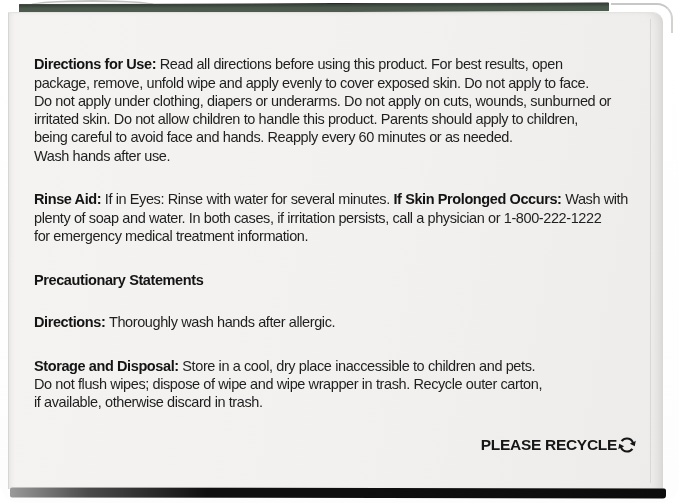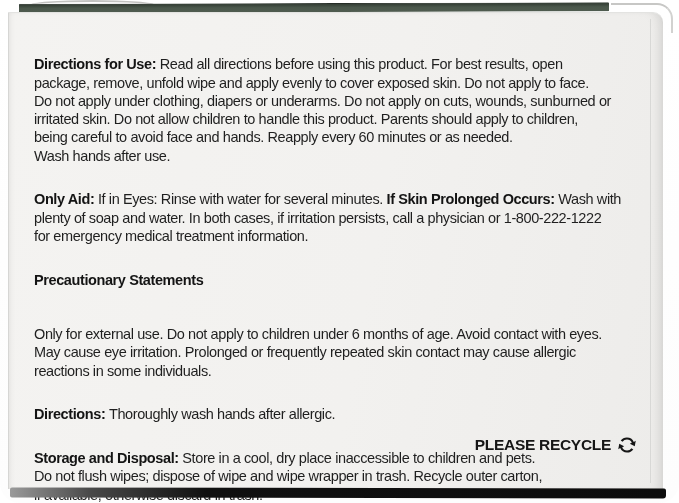--- a/index.html
+++ b/index.html
@@ -74,30 +74,29 @@
     position: absolute;
     left: 25px; top: 24px;
     width: 634px;
     color: #1f1f1f;
     font-size: 14.5px;
     line-height: 18.3px;
     letter-spacing: -0.4px;
     white-space: pre-line;
   }
   .label-text p { margin: 0 0 7px 0; }
-  .label-text p.tight { margin-bottom: 18px; }
+  .label-text p.tight { margin-bottom: 6px; }
   .label-text b { color: #141414; }
 
   
   .recycle-row {
     position: absolute;
     right: 26px; bottom: 34px;
     display: flex;
     align-items: center;
-    gap: 6px;
     color: #161616;
     font-weight: 700;
     font-size: 15.5px;
     letter-spacing: -0.3px;
   }
   .recycle-icon { width: 20px; height: 20px; display: inline-block; }
   .recycle-icon svg { display: block; width: 100%; height: 100%; }
 </style>
 </head>
 <body>
@@ -111,27 +110,24 @@
   <div class="panel">
     <div class="panel-crease"></div>
 
     <div class="label-text">
       <p><b>Directions for Use: </b><span>Read all directions before using this product. For best results, open
 package, remove, unfold wipe and apply evenly to cover exposed skin. Do not apply to face.
 Do not apply under clothing, diapers or underarms. Do not apply on cuts, wounds, sunburned or
 irritated skin. Do not allow children to handle this product. Parents should apply to children,
 being careful to avoid face and hands. Reapply every 60 minutes or as needed.
 Wash hands after use.</span></p>
-      <p><b>Only Aid: </b><span>If in Eyes: Rinse with water for several minutes. </span><b>If Skin Prolonged Occurs: </b><span>Wash with
+      <p><b>Rinse Aid: </b><span>If in Eyes: Rinse with water for several minutes. </span><b>If Skin Prolonged Occurs: </b><span>Wash with
 plenty of soap and water. In both cases, if irritation persists, call a physician or 1-800-222-1222
 for emergency medical treatment information.</span></p>
       <p class="tight"><b>Precautionary Statements</b></p>
-      <p><span>Only for external use. Do not apply to children under 6 months of age. Avoid contact with eyes.
-May cause eye irritation. Prolonged or frequently repeated skin contact may cause allergic
-reactions in some individuals.</span></p>
       <p><b>Directions: </b><span>Thoroughly wash hands after allergic.</span></p>
       <p><b>Storage and Disposal: </b><span>Store in a cool, dry place inaccessible to children and pets.
 Do not flush wipes; dispose of wipe and wipe wrapper in trash. Recycle outer carton,
 if available, otherwise discard in trash.</span></p>
       
     </div>
 
     <div class="recycle-row">
       <span>PLEASE RECYCLE</span>
       <span class="recycle-icon">

